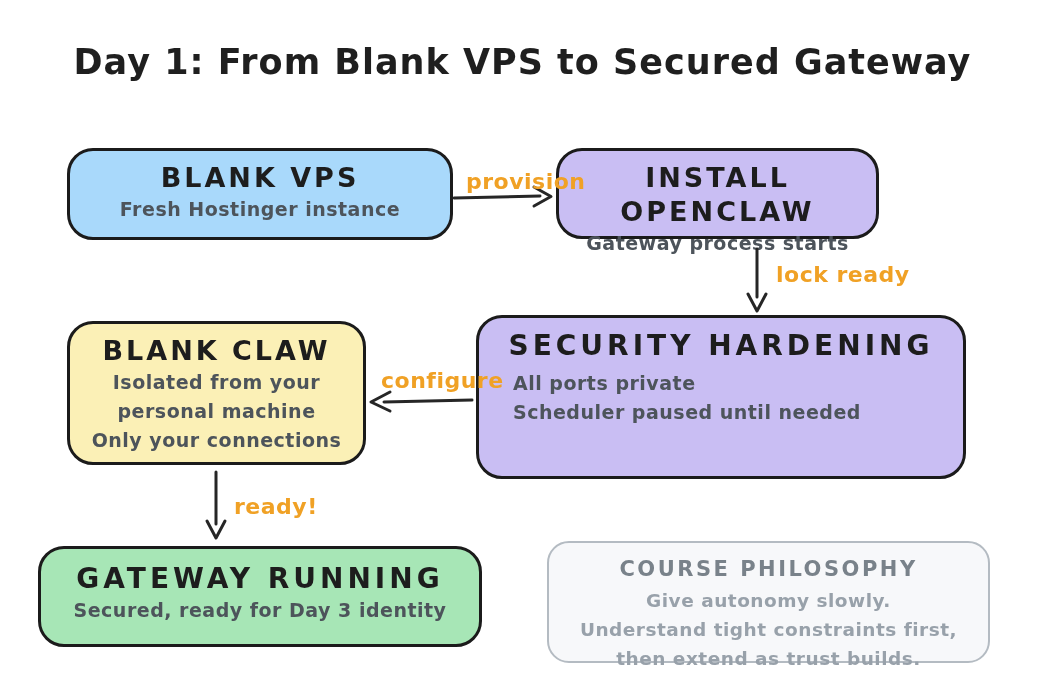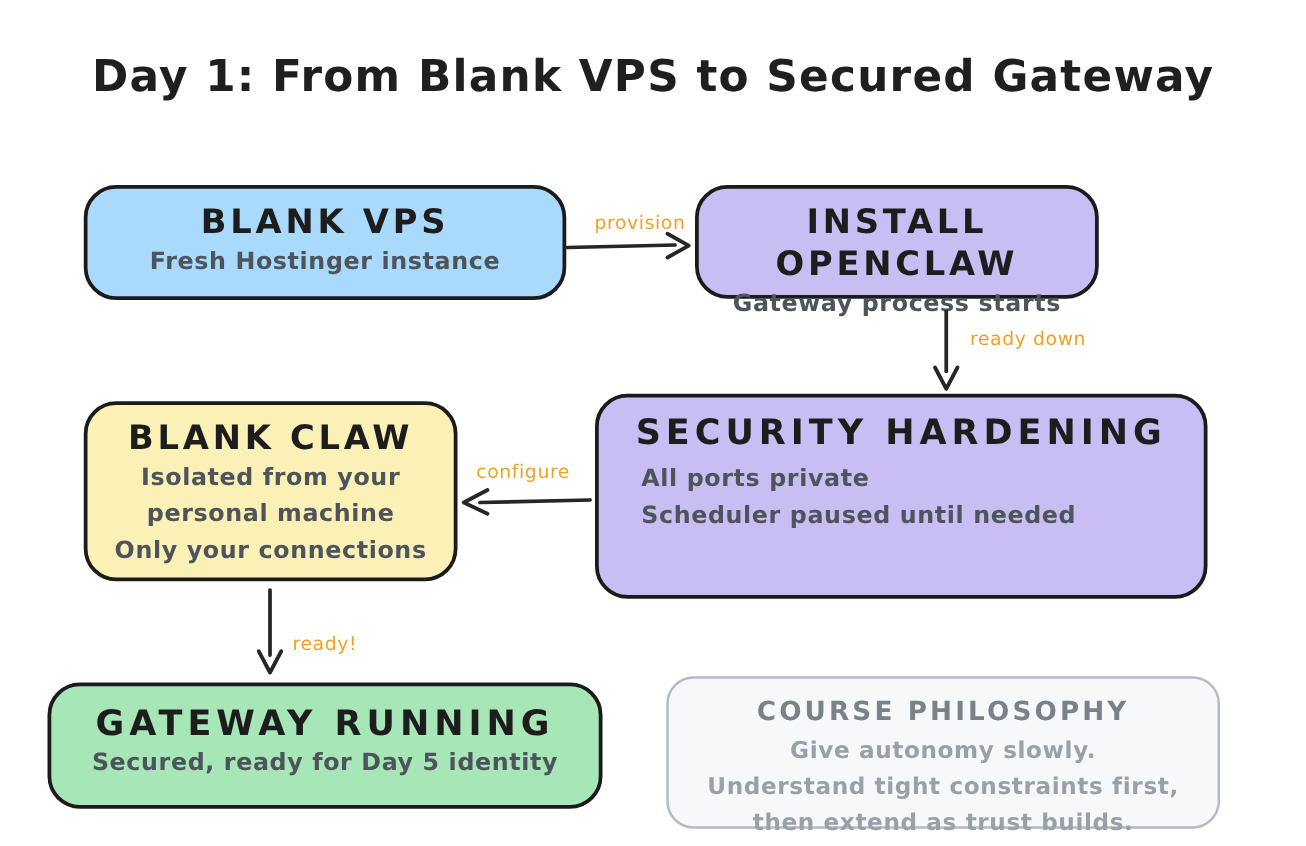--- a/index.html
+++ b/index.html
@@ -48,41 +48,41 @@
 
   #box-blank-vps        {left:67px;  top:148px; width:386px; height:92px;}
   #box-install-openclaw {left:556px; top:148px; width:323px; height:91px;}
   #box-security         {left:476px; top:315px; width:490px; height:164px;}
   #box-security .heading{letter-spacing:4px; font-size:28px;}
   #box-security .sub    {text-align:left; padding-left:34px; margin-top:6px;}
   #box-your-claw        {left:67px;  top:321px; width:299px; height:144px;}
   #box-gateway          {left:38px;  top:546px; width:444px; height:101px;}
   #box-gateway .heading {font-size:28px; letter-spacing:4px; margin-top:12px;}
   #box-philosophy{
-    left:533px; top:541px; width:443px; height:122px;
+    left:547px; top:541px; width:443px; height:122px;
     border:2px solid #b4bbc2;
     border-radius:22px;
     overflow:visible;
   }
   #box-philosophy .heading{
     font-size:21px; letter-spacing:2.5px; margin-top:13px; color:#79828a;
   }
   #box-philosophy .sub{
     color:#98a1aa; font-size:18.5px; line-height:29px; margin-top:4px;
   }
 
   .edges-svg{
     position:absolute; left:0; top:0;
     width:1045px; height:677px;
     pointer-events:none;
   }
   .edge-label{
     position:absolute;
-    font-size:15px;
-    font-weight:400;
+    font-size:22px;
+    font-weight:700;
     letter-spacing:0.5px;
     white-space:nowrap;
   }
   #label-provision {left:466px; top:169px; width:92px; text-align:center;}
   #label-lock-down {left:776px; top:262px;}
   #label-configure {left:381px; top:368px; width:92px; }
   #label-ready     {left:234px; top:494px;}
 </style>
 </head>
 <body>
@@ -118,21 +118,21 @@
     <div class="sub">
       <span class="line">Isolated from your</span>
       <span class="line">personal machine</span>
       <span class="line">Only your connections</span>
     </div>
   </div>
 
   <div class="box" id="box-gateway" style="background-color: rgb(167, 230, 182);">
     <div class="heading">GATEWAY RUNNING</div>
     <div class="sub">
-      <span class="line">Secured, ready for Day 5 identity</span>
+      <span class="line">Secured, ready for Day 3 identity</span>
     </div>
   </div>
 
   <div class="box" id="box-philosophy" style="background-color: rgb(247, 248, 250);">
     <div class="heading">COURSE PHILOSOPHY</div>
     <div class="sub">
       <span class="line">Give autonomy slowly.</span>
       <span class="line">Understand tight constraints first,</span>
       <span class="line">then extend as trust builds.</span>
     </div>
@@ -151,17 +151,17 @@
       <path d="M472,400 L384,402"></path>
       <path d="M390,392 L371,402 L390,411"></path>
     </g>
     <g>
       <path d="M216,472 L216,524"></path>
       <path d="M207,521 L216,538 L225,521"></path>
     </g>
   </svg>
 
   <div class="edge-label" id="label-provision" style="color: rgb(240, 161, 37);">provision</div>
-  <div class="edge-label" id="label-lock-down" style="color: rgb(240, 161, 37);">ready down</div>
+  <div class="edge-label" id="label-lock-down" style="color: rgb(240, 161, 37);">lock ready</div>
   <div class="edge-label" id="label-configure" style="color: rgb(240, 161, 37);">configure</div>
-  <div class="edge-label" id="label-ready" style="color: rgb(240, 161, 37); margin-top: 12px;">ready!</div>
+  <div class="edge-label" id="label-ready" style="color: rgb(240, 161, 37);">ready!</div>
 
 </div>
 
 </body></html>

